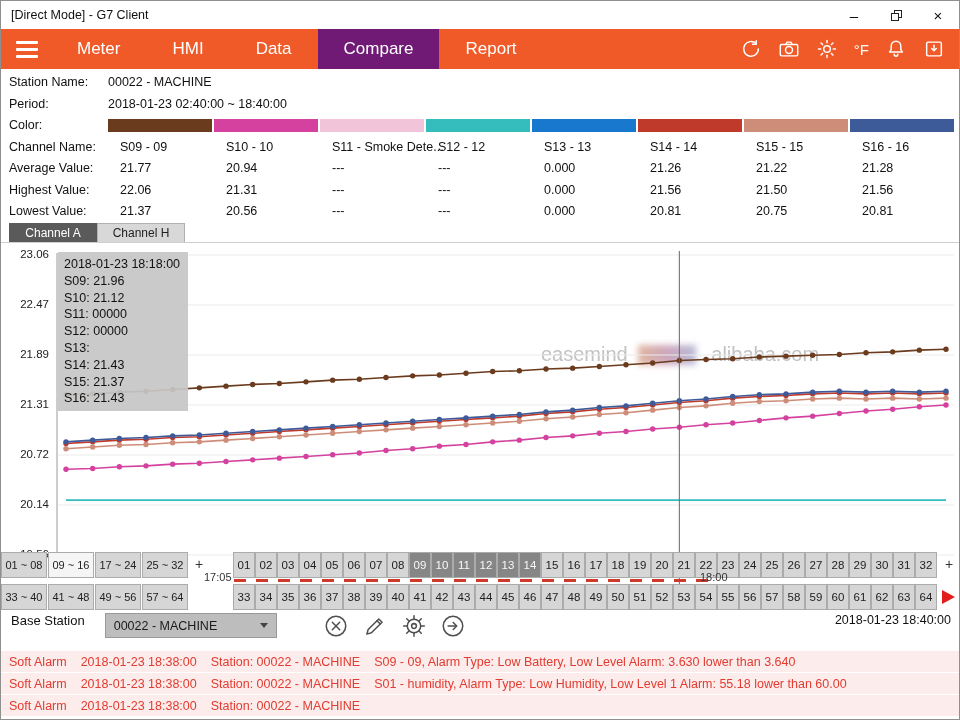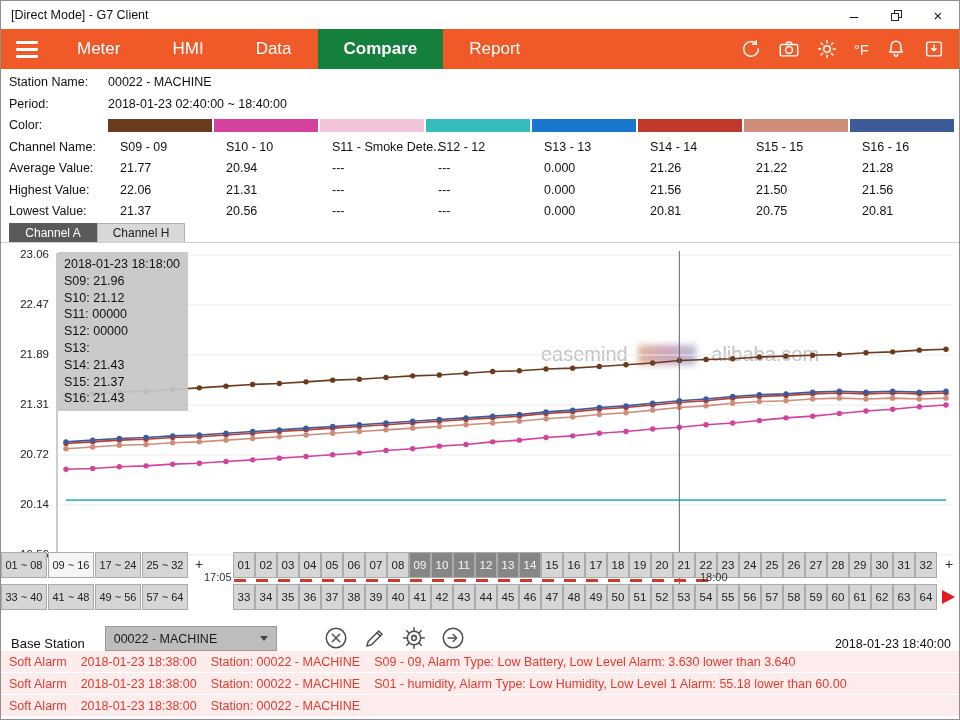--- a/index.html
+++ b/index.html
@@ -15,21 +15,21 @@
   .restore i { position:absolute; display:block; width:8px; height:8px; border:1px solid #222; background:#fff; }
   .restore .back { top:0; right:0; }
   .restore .front { bottom:0; left:0; }
 
   
   .nav { position:absolute; top:28px; left:0; width:958px; height:40px; background:#EF5A28; display:flex; align-items:center; color:#fff; }
   .hamburger { width:50px; height:40px; display:flex; flex-direction:column; justify-content:center; gap:4px; padding-left:15px; }
   .hamburger span { width:22px; height:3px; background:#fff; border-radius:1px; }
   .nav-items { display:flex; height:40px; }
   .nav-item { font-size:17px; padding:16px 26px; height:40px; display:flex; align-items:center; }
-  .nav-item.active { background:#15803d;font-weight:bold; }
+  .nav-item.active { background:#701a75; }
   .nav-right { margin-left:auto; display:flex; align-items:center; gap:16px; padding-right:14px; }
   .nav-icon { width:22px; height:22px; }
   .nav-icon svg { width:22px; height:22px; stroke:#fff; fill:none; stroke-width:1.6; stroke-linecap:round; stroke-linejoin:round; }
   .nav-glyph { color:#fff; font-size:15px; }
 
   
   .info-label { position:absolute; left:8px; height:20px; line-height:20px; font-size:12.5px; }
   .info-value { position:absolute; left:107px; height:20px; line-height:20px; font-size:12.5px; }
   .swatch-row { position:absolute; left:107px; display:flex; }
   .swatch { width:104px; height:13px; margin-right:2px; }
@@ -57,21 +57,21 @@
   .nums { position:absolute; left:232px; top:0; display:flex; }
   .num { width:22px; height:26px; background:#d6d6d6; border:1px solid #ababab; font-size:11.5px; display:flex; align-items:center; justify-content:center; color:#222; }
   .num.hl { background:#868686; color:#f8f8f8; }
   .plus { position:absolute; left:190px; top:4px; font-size:14px; color:#333; width:16px; text-align:center; }
   .plus-right { left:940px; }
   .red-arrow { position:absolute; left:941px; top:6px; width:0; height:0; border-top:7px solid transparent; border-bottom:7px solid transparent; border-left:13px solid #e11d1d; }
   .red-ticks { position:absolute; top:578px; left:233px; width:480px; height:3px; background:repeating-linear-gradient(90deg,#cf3a2c 0 12px,transparent 12px 22px); z-index:3; }
   .time-label { position:absolute; top:570px; font-size:11px; color:#333; z-index:6; }
 
   
-  .footer { position:absolute; top:612px; left:0; width:958px; height:38px; display:flex; align-items:flex-end; background:#fff; }
+  .footer { position:absolute; top:612px; left:0; width:958px; height:38px; display:flex; align-items:flex-start; background:#fff; }
   .bs-label { font-size:13px; margin-left:10px; }
   .dropdown { margin-left:20px; width:172px; height:25px; background:#bdbdbd; border:1px solid #9a9a9a; display:flex; align-items:center; justify-content:space-between; font-size:12.5px; padding:0 8px; color:#1a1a1a; }
   .caret { width:0; height:0; border-left:4.5px solid transparent; border-right:4.5px solid transparent; border-top:5px solid #444; }
   .f-icons { display:flex; gap:13px; margin-left:46px; }
   .f-icon { width:26px; height:26px; }
   .f-icon svg { width:26px; height:26px; stroke:#4f4f4f; fill:none; stroke-width:1.4; stroke-linecap:round; stroke-linejoin:round; }
   .timestamp { margin-left:auto; margin-right:8px; font-size:12.5px; }
 
   
   .alarm-list { position:absolute; top:650px; left:0; width:958px; height:68px; }

